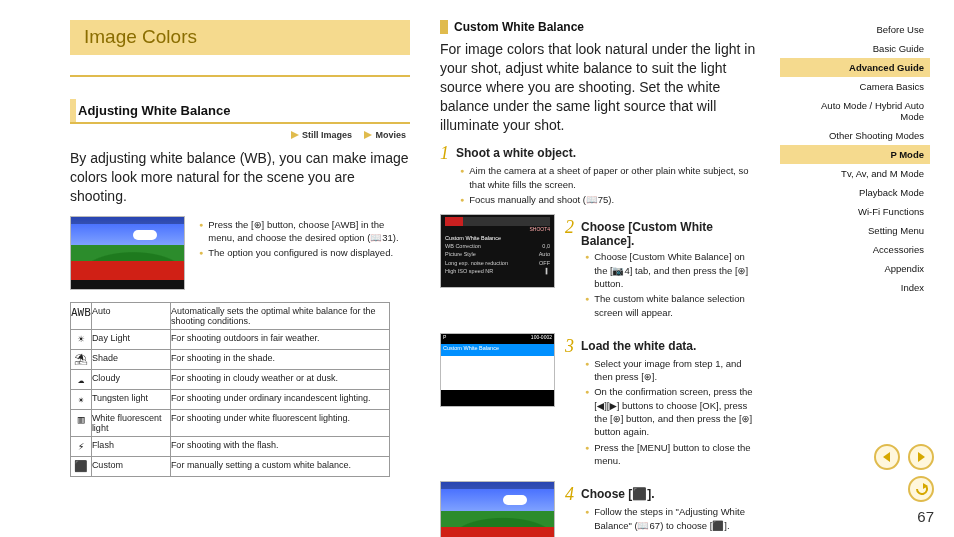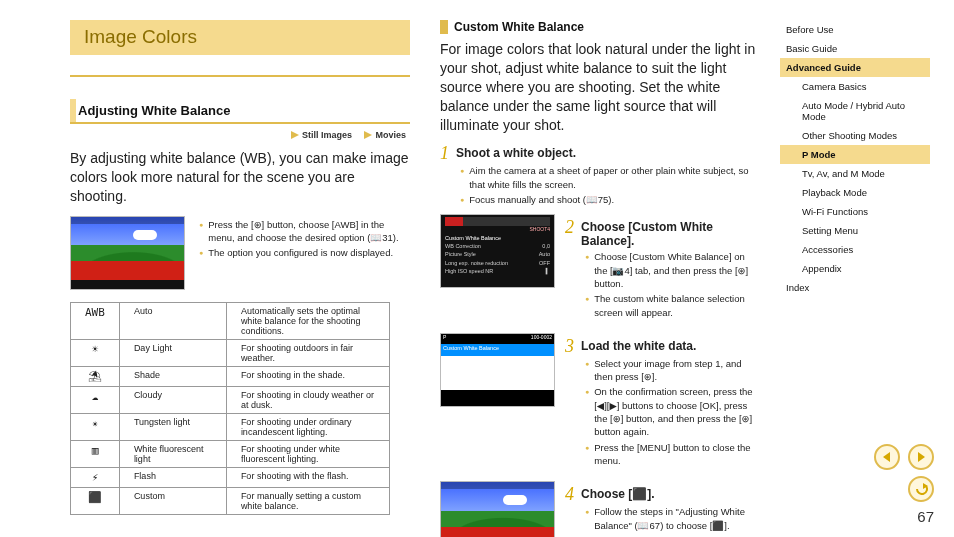--- a/index.html
+++ b/index.html
@@ -97,40 +97,40 @@
   .fig-white .botstrip{position:absolute;inset:auto 0 0 0;height:16px;background:#000;}
 
   .bullets { font-size: 9.5px; line-height: 1.4; }
   .bullets .b { display:flex; margin:2px 4px; }
   .bullets .b::before{ content:"●"; color:#e0bb4d; font-size:7px; margin:2px 5px 0 0;}
 
   table.wb {
     border-collapse: collapse; width: 320px; font-size:9px; margin-top:6px;
   }
   table.wb td {
-    border:1px solid #999; padding:3px 14px; vertical-align:top;
+    border:1px solid #999; padding:3px 0; vertical-align:top;
   }
   table.wb td.ic{width:16px;text-align:center;font-size:11px;}
   table.wb td.nm{width:78px;}
 
   
   .sub-h {
     font-size: 12px; font-weight: bold; color:#111;
     border-left: 8px solid #e0bb4d; padding-left:6px; margin-bottom:6px;
   }
   .step { display:flex; margin:4px 0 2px; }
   .step-num {
     font-family: Georgia,serif; font-style:italic; color:#d6a800; font-size:18px;
     width:16px; flex:0 0 auto; line-height:1;
   }
   .step-title{ font-weight:bold; font-size:12px; margin-top:2px;}
   .step-body{ margin-left:16px; }
 
   
-  .toc { font-size: 9.5px; }
+  .toc { font-size: 9.5px; text-align: right; }
   .toc a {
     display:block; padding:4px 6px; color:#111; text-decoration:none;
   }
   .toc .lvl2{ padding-left:22px; }
   .toc .active{ background:#f5da8e; font-weight:bold; }
   .toc .sub-active{ background:#f5da8e; font-weight:bold; }
 
   
   .nav {
     position:absolute; right:20px; bottom:12px; text-align:right;

